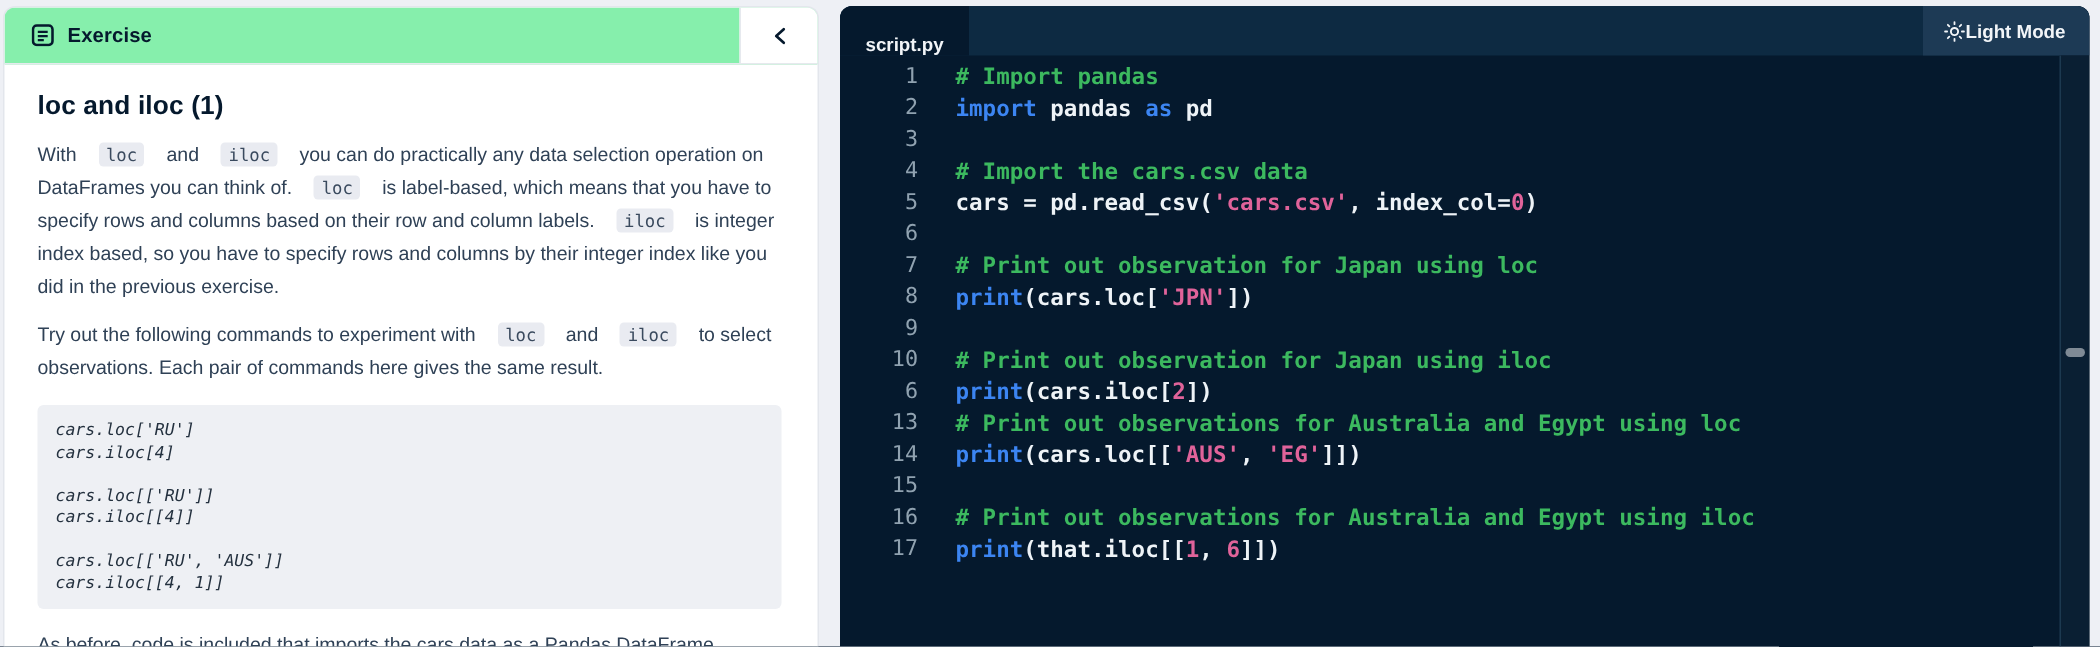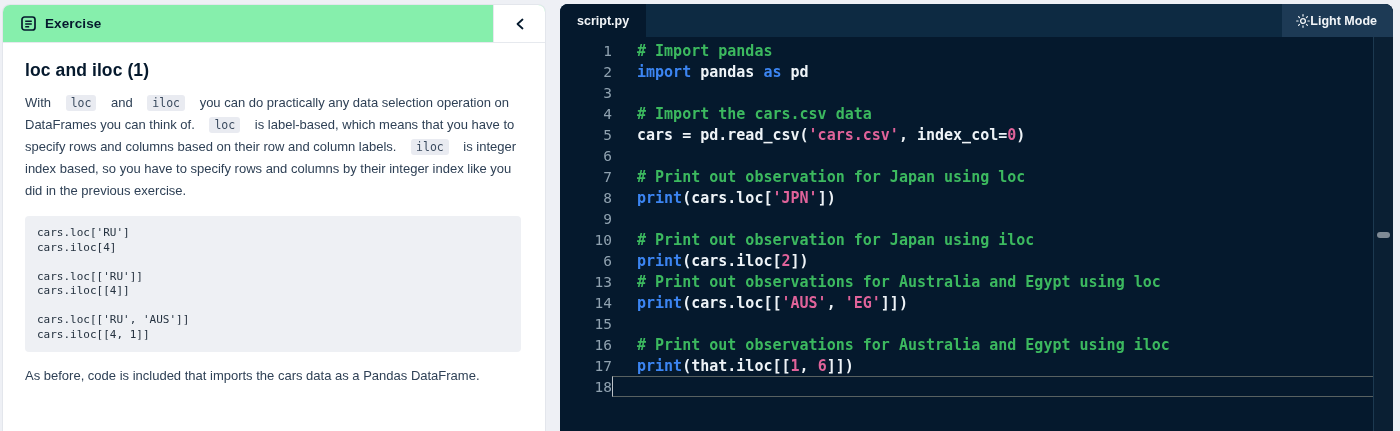--- a/index.html
+++ b/index.html
@@ -25,33 +25,33 @@
   .ex-content { padding:17px 24px 0 22px; }
   .ex-h1 { font-size:17.5px; font-weight:bold; color:#05192d; margin-bottom:11px; letter-spacing:.1px; }
   .ex-p { font-size:13px; line-height:22px; color:#2f4156; margin-bottom:10px; }
   .ex-p code {
     font-family:"DejaVu Sans Mono", monospace; font-size:11.5px;
     background:#e9ebf1; color:#3a4a5e; border-radius:3px; padding:1px 5px; margin:0 11px;
   }
   .ex-pre {
     background:#eef0f4; border-radius:4px; padding:10px 12px; margin:14px 0 13px 0;
     font-family:"DejaVu Sans Mono", monospace; font-size:11px; line-height:14.5px;
-    color:#24313f; white-space:pre;
+    color:#24313f; white-space:pre;font-style:italic;
   }
   .ex-footer { font-size:13px; line-height:22px; color:#2f4156; margin-top:2px; }
 
   
   .right-panel {
     position:absolute; left:560px; top:4px; width:833px; height:427px;
     background:#05192d; border-radius:8px 8px 0 0; overflow:hidden;
   }
   .tab-bar { height:33px; background:#0d2a42; display:flex; align-items:stretch; }
   .tab {
     background:#05192d; color:#f2f5f8; font-size:12.5px; font-weight:bold;
-    display:flex; align-items:center; padding:12px 17px; cursor:pointer; border-radius:8px 0 0 0;
+    display:flex; align-items:flex-end; padding:0 17px; cursor:pointer; border-radius:8px 0 0 0;
   }
   .tab-spacer { flex:1; }
   .light-mode-btn {
     background:#1d3a55; color:#f2f5f8; font-size:12.5px; font-weight:bold;
     display:flex; align-items:center; gap:0; padding:0 16px 0 14px;
     cursor:pointer; border-radius:0 8px 0 0;
   }
   .code-area {
     position:absolute; top:33px; left:0; right:20px; bottom:0;
     padding-top:3px; font-family:"DejaVu Sans Mono", monospace; font-size:15px;
@@ -106,20 +106,21 @@
         <svg width="10" height="12" viewBox="0 0 10 12">
           <polyline points="7.5,1.5 2.5,6 7.5,10.5" fill="none" stroke="#05192d" stroke-width="1.8" stroke-linecap="round" stroke-linejoin="round"></polyline>
         </svg>
       </span>
     </div>
   </div>
 
   <div class="ex-content">
     <div class="ex-h1">loc and iloc (1)</div>
     <p class="ex-p" id="ex-paragraph-0"><span>With </span><code>loc</code><span> and </span><code>iloc</code><span> you can do practically any data selection operation on DataFrames you can think of. </span><code>loc</code><span> is label-based, which means that you have to specify rows and columns based on their row and column labels. </span><code>iloc</code><span> is integer index based, so you have to specify rows and columns by their integer index like you did in the previous exercise.</span></p>
+    <p class="ex-p" id="ex-paragraph-1"><span>Try out the following commands to experiment with </span><code>loc</code><span> and </span><code>iloc</code><span> to select observations. Each pair of commands here gives the same result.</span></p>
     <pre class="ex-pre" id="ex-code-block">cars.loc['RU']
 cars.iloc[4]
 
 cars.loc[['RU']]
 cars.iloc[[4]]
 
 cars.loc[['RU', 'AUS']]
 cars.iloc[[4, 1]]</pre>
     <p class="ex-footer">As before, code is included that imports the cars data as a Pandas DataFrame.</p>
   </div>
@@ -209,22 +210,18 @@
         <span class="lc"></span>
       </div>
       <div class="code-line">
         <span class="ln">16</span>
         <span class="lc"><span class="tok-comment"># Print out observations for Australia and Egypt using iloc</span></span>
       </div>
       <div class="code-line">
         <span class="ln">17</span>
         <span class="lc"><span class="tok-kw">print</span><span class="tok-plain">(that.iloc[[</span><span class="tok-num">1</span><span class="tok-plain">, </span><span class="tok-num">6</span><span class="tok-plain">]])</span></span>
       </div>
-      <div class="code-line">
-        <span class="ln">18</span>
-        <span class="lc active-line"></span>
-      </div>
     </div>
 
   <div class="v-scrollbar">
     <div class="v-scroll-thumb"></div>
   </div>
 </div>
 
 </body></html>

